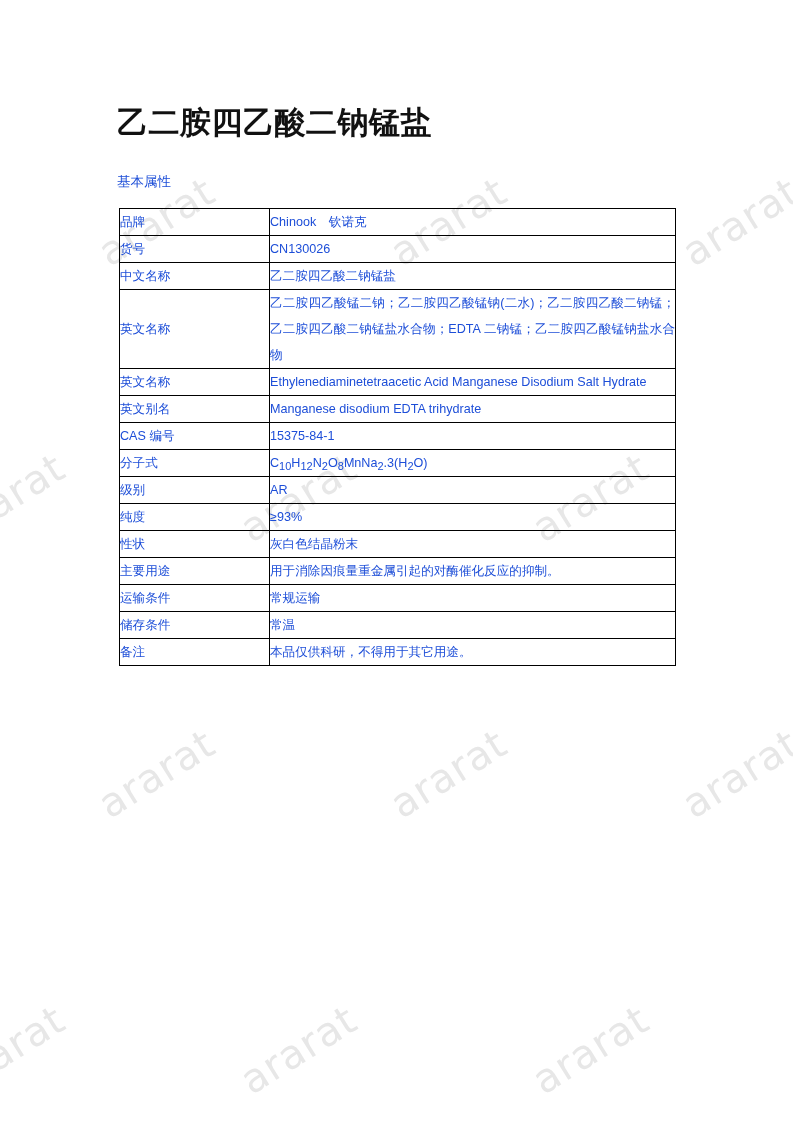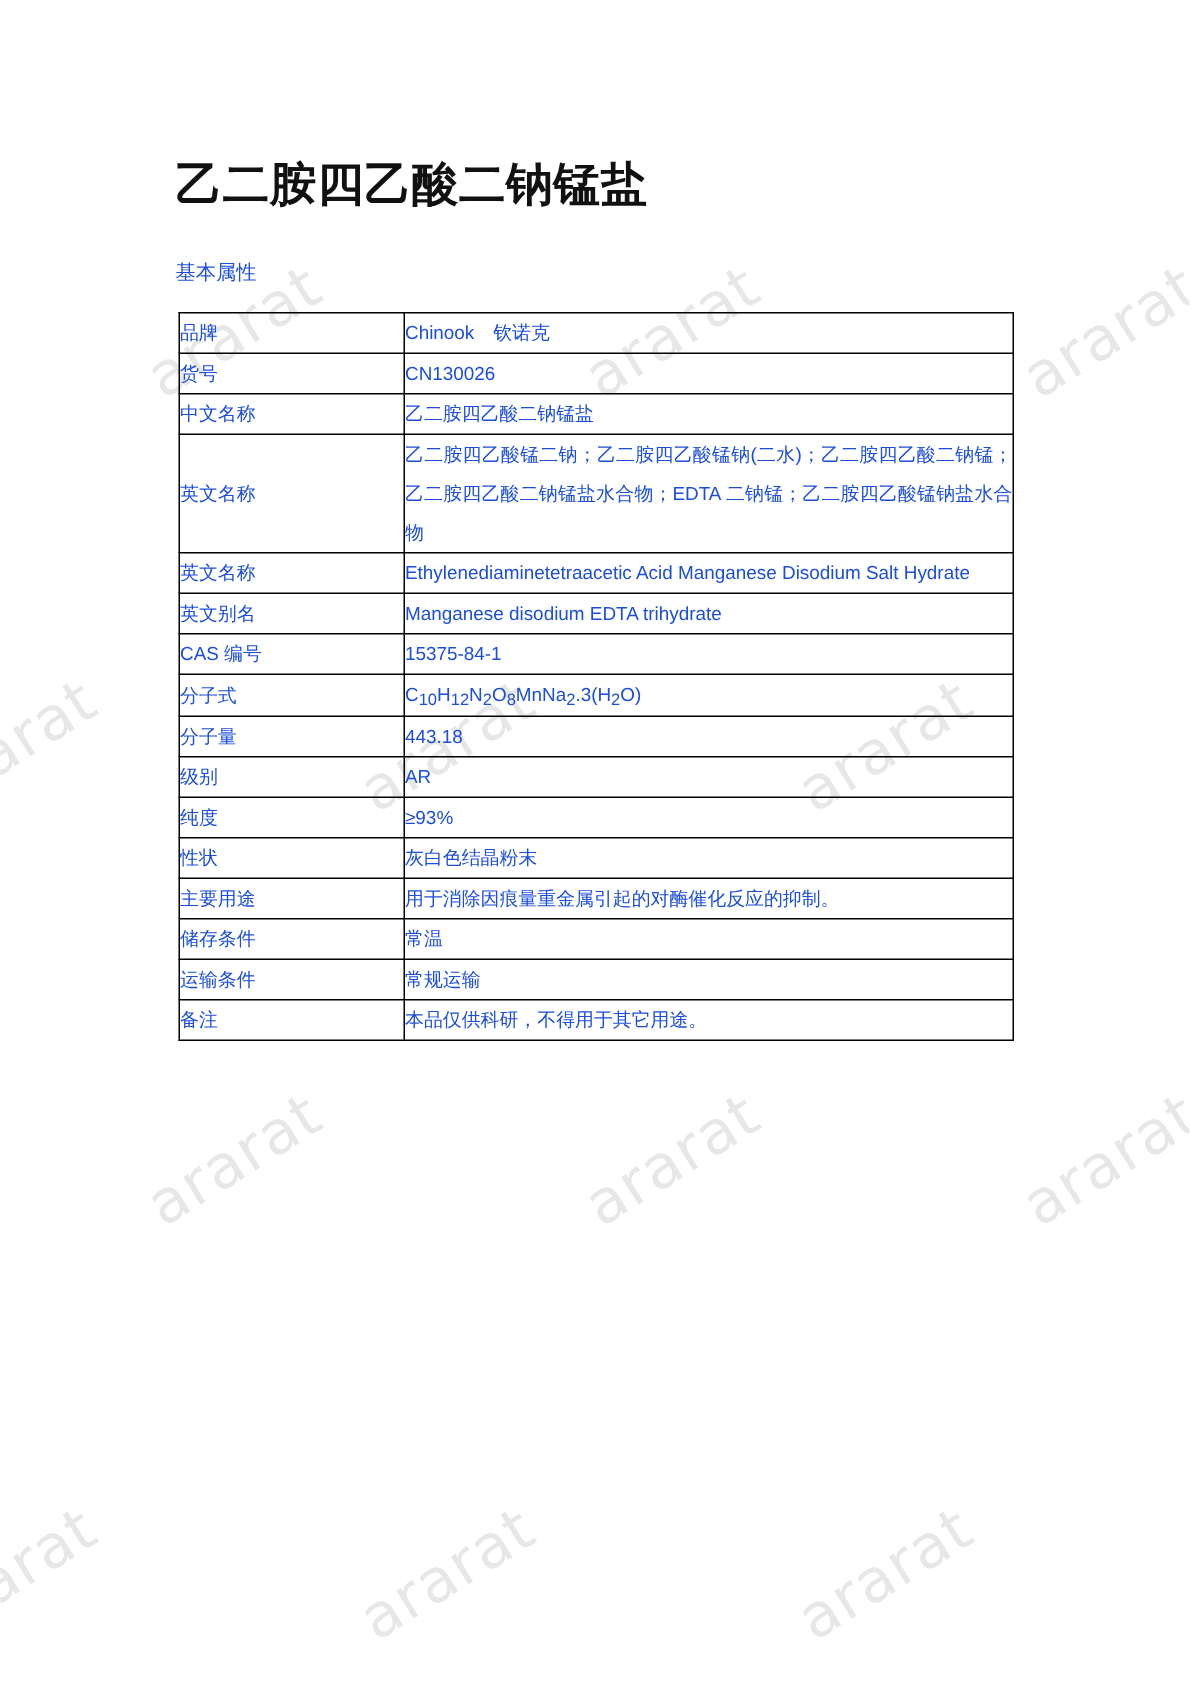--- a/index.html
+++ b/index.html
@@ -166,24 +166,20 @@
           <td class="v">15375-84-1</td>
         </tr>
 
         <tr>
           <td class="k">分子式</td>
           <td class="v formula">
             <span>C</span><sub>10</sub><span>H</span><sub>12</sub><span>N</span><sub>2</sub><span>O</span><sub>8</sub><span>MnNa</span><sub>2</sub><span>.3(H</span><sub>2</sub><span>O)</span>
           </td>
         </tr>
 
-        <tr>
-          <td class="k">分子量</td>
-          <td class="v">443.18</td>
-        </tr>
 
         <tr>
           <td class="k">级别</td>
           <td class="v">AR</td>
         </tr>
 
         <tr>
           <td class="k">纯度</td>
           <td class="v">≥93%</td>
         </tr>
@@ -192,30 +188,30 @@
           <td class="k">性状</td>
           <td class="v">灰白色结晶粉末</td>
         </tr>
 
         <tr>
           <td class="k">主要用途</td>
           <td class="v">用于消除因痕量重金属引起的对酶催化反应的抑制。</td>
         </tr>
 
         <tr>
+          <td class="k">运输条件</td>
+          <td class="v">常规运输</td>
+        </tr>
+
+        <tr>
           <td class="k">储存条件</td>
           <td class="v">常温</td>
         </tr>
 
         <tr>
-          <td class="k">运输条件</td>
-          <td class="v">常规运输</td>
-        </tr>
-
-        <tr>
           <td class="k">备注</td>
           <td class="v">本品仅供科研，不得用于其它用途。</td>
         </tr>
 
       </tbody>
     </table>
 
   </div>
 </div>
 

